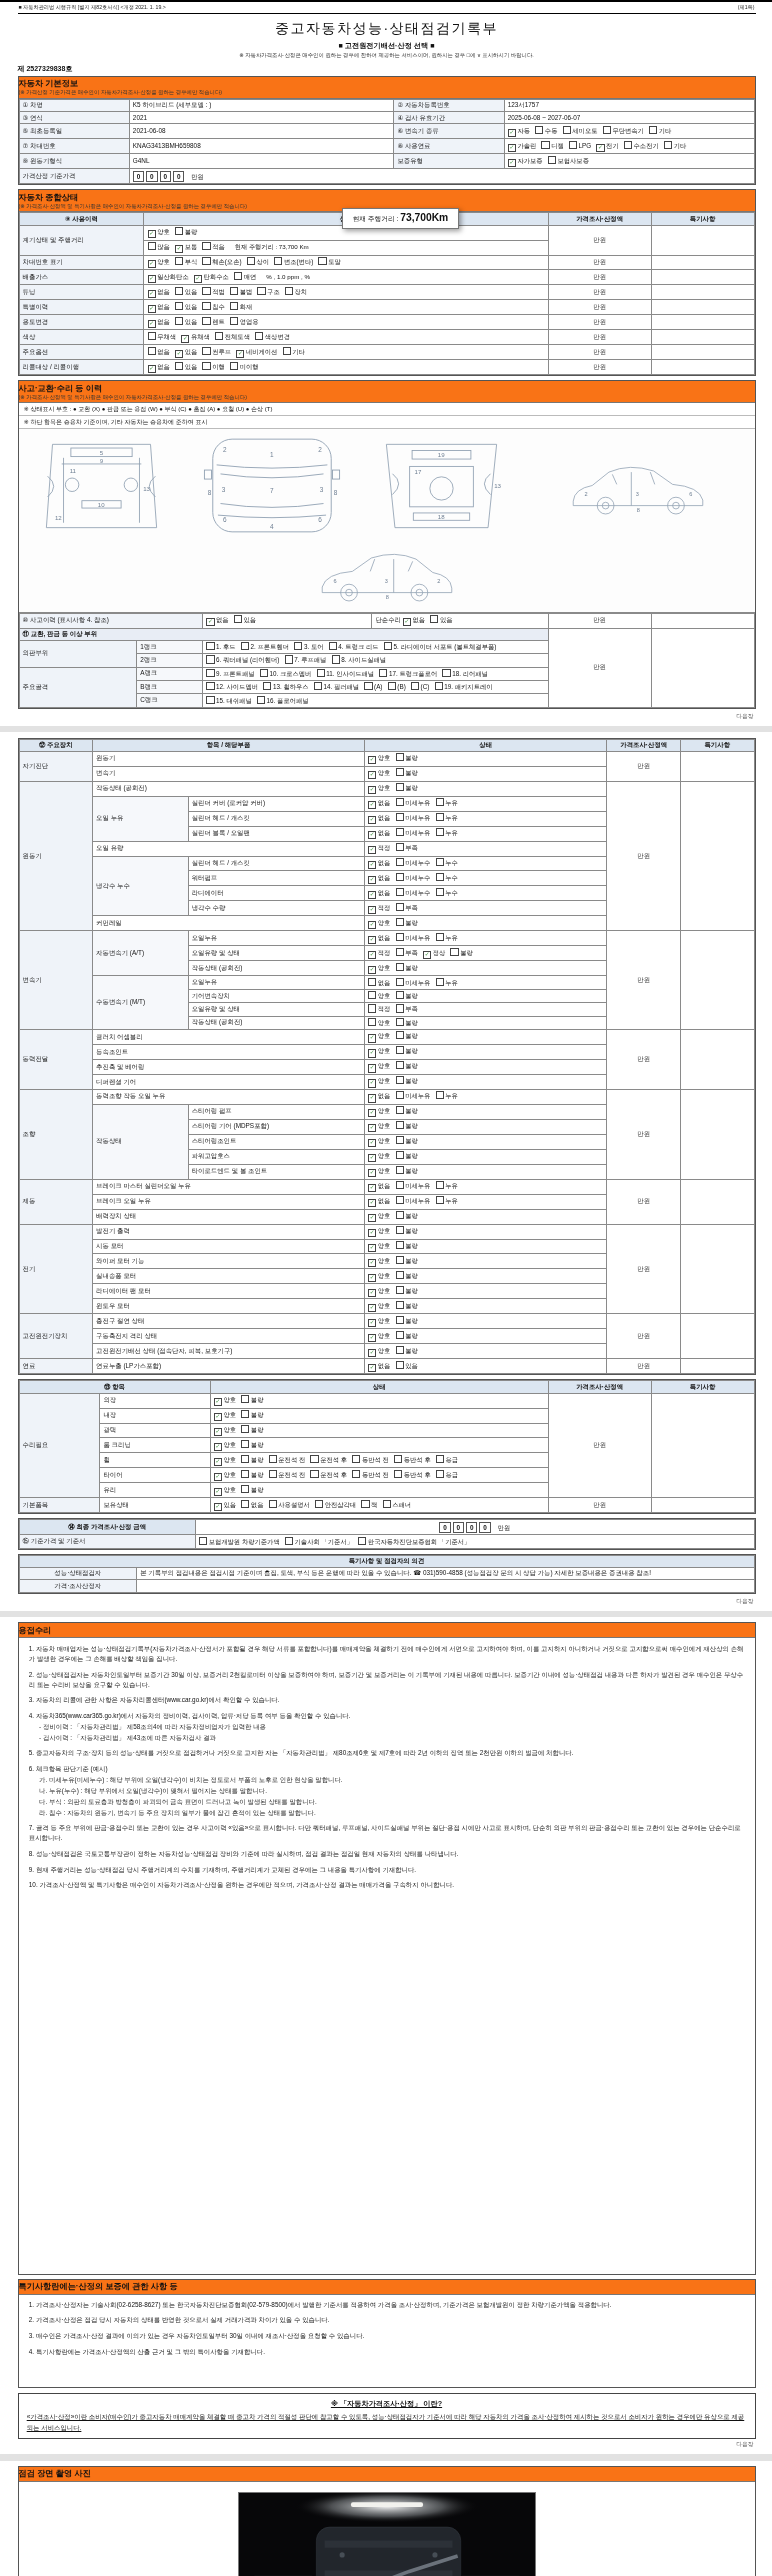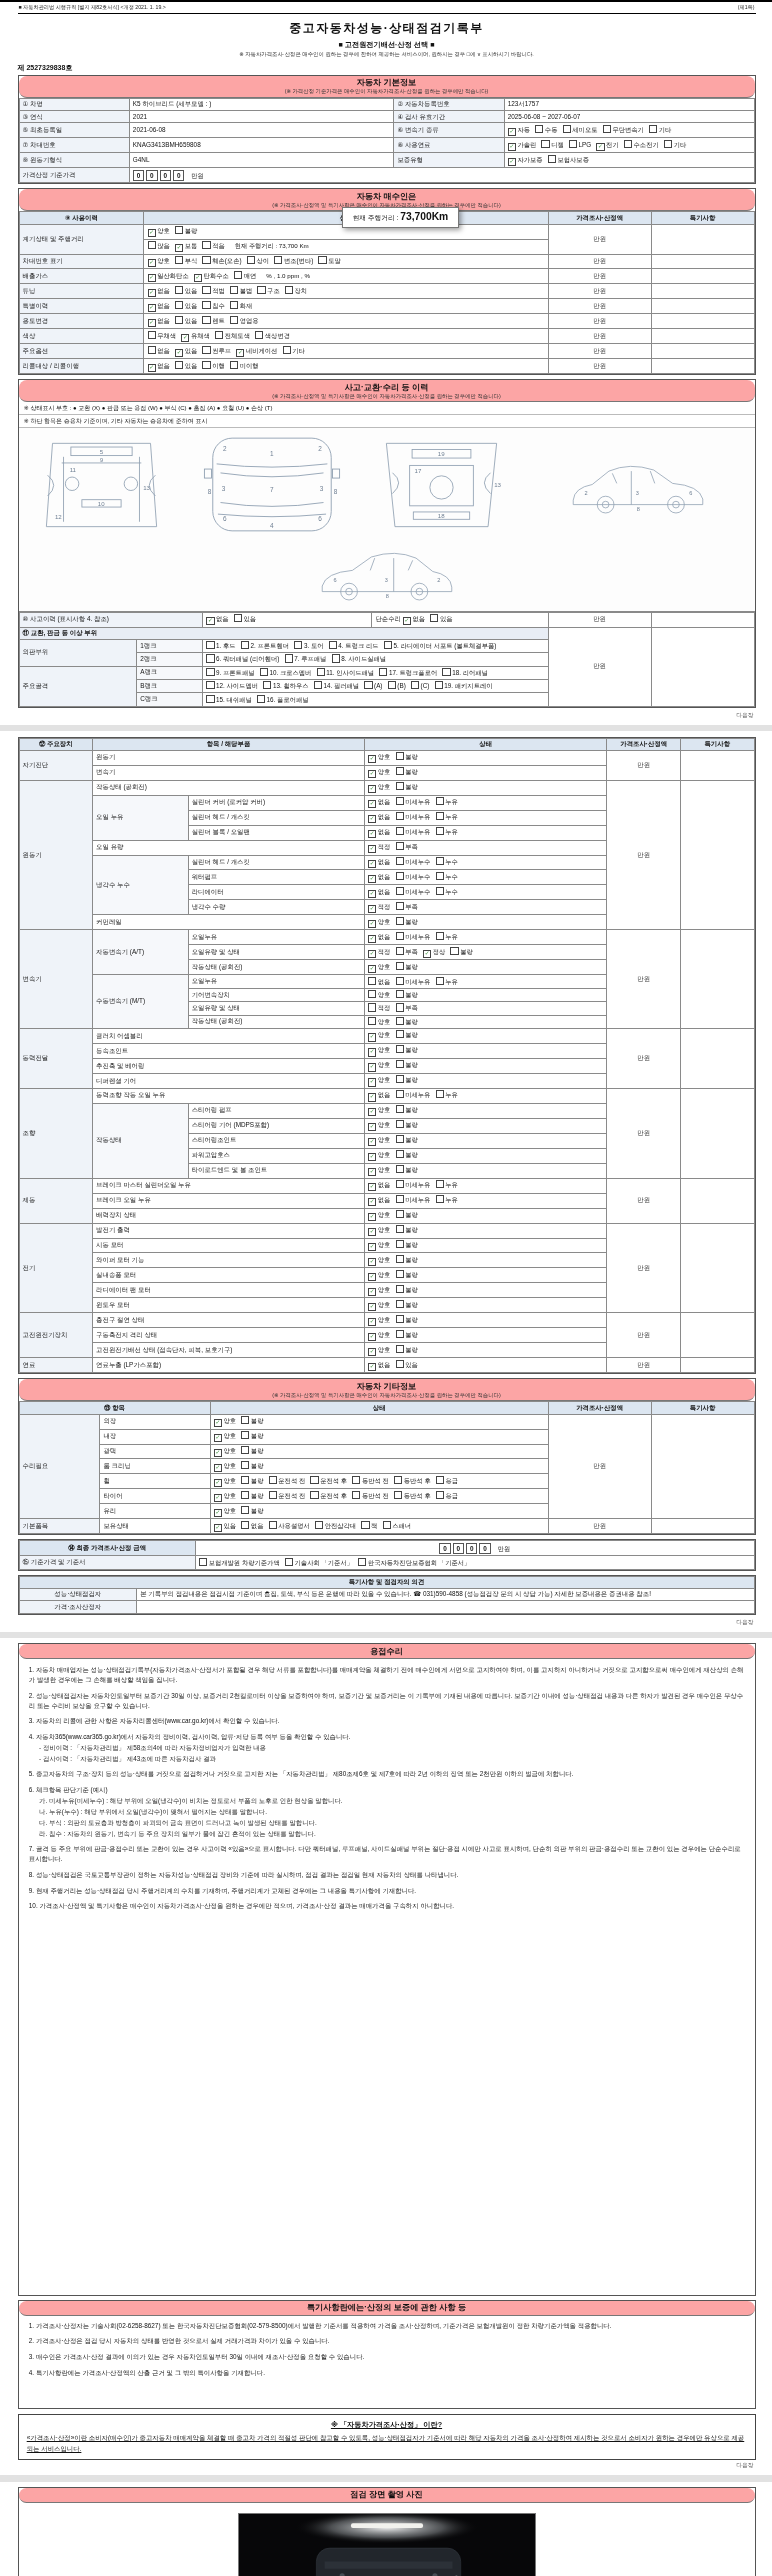--- a/index.html
+++ b/index.html
@@ -1,26 +1,26 @@
 <!DOCTYPE html>
 <html style="font-size:8.2px"><head>
 <meta charset="utf-8">
 <style>
   html,body{margin:0;padding:0;}
   body{width:773px;background:#fff;color:#111;font-family:"Liberation Sans","DejaVu Sans",sans-serif;font-size:6.7px;}
   .topbar{height:2.1px;background:#000;}
   .wrap{padding:1px 17.5px 10.3px;}
   .formnote{display:flex;justify-content:space-between;font-size:5.2px;color:#222;border-bottom:0.8px solid #000;padding:1px 1px 1.5px;}
   .titleblk{text-align:center;padding:6.2px 0 1px;}
-  .title{font-size:12px;font-weight:bold;letter-spacing:1.5px;}
+  .title{font-size:14px;font-weight:normal;letter-spacing:1.5px;}
   .sel{font-size:7.2px;font-weight:bold;margin-top:3.6px;}
   .selnote{font-size:5.4px;color:#333;margin-top:1px;}
   .docno{font-size:7px;font-weight:bold;margin:4.1px 0 1.5px;}
   .sec{border:0.8px solid #555;margin-bottom:4.1px;background:#fff;}
-  .sttl{background:#fca5a5;border-bottom:0.5px solid #777;text-align:center;font-weight:bold;font-size:8.2px;padding:1.5px 0;border-radius:8px;}
+  .sttl{background:#f97316;border-bottom:0.5px solid #777;text-align:left;font-weight:bold;font-size:8.2px;padding:1.5px 0;}
   .snote{display:block;font-weight:normal;font-size:5.4px;color:#333;}
   table{width:100%;border-collapse:collapse;table-layout:fixed;}
   td{border:0.5px solid #8a8a8a;padding:1.3px 3.1px;vertical-align:middle;word-break:keep-all;font-size:6.4px;line-height:1.35;}
   td.lab{background:#eff3f9;}
   td.sub{background:#f6f8fb;}
   td.head{background:#dce6f1;font-weight:bold;text-align:center;}
   td.subhead{background:#e8edf5;font-weight:bold;}
   td.won{text-align:center;color:#333;}
   td.ctr{text-align:center;}
   .bx{display:inline-block;width:6.2px;height:6.2px;border:0.7px solid #444;margin-right:1.5px;text-align:center;line-height:5.7px;font-size:5.7px;color:#157a15;font-weight:bold;vertical-align:-1px;background:#fff;}
@@ -114,21 +114,21 @@
           <tr>
             <td class="lab"><span class="ct">가격산정 기준가격</span></td>
             <td colspan="3"><span class="dbg"><span class="dbx">0</span><span class="dbx">0</span><span class="dbx">0</span><span class="dbx">0</span></span> <span class="cx">만원</span></td>
           </tr>
         </tbody>
     </table>
   </div>
 
   <div class="sec" style="position:relative">
     <div class="sttl">
-      <span>자동차 매수인은</span>
+      <span>자동차 종합상태</span>
       <span class="snote">(※ 가격조사·산정액 및 특기사항은 매수인이 자동차가격조사·산정을 원하는 경우에만 적습니다)</span>
     </div>
     <table id="t-overall">
       <colgroup>
           <col style="width:17%">
           <col style="width:55%">
           <col style="width:14%">
           <col style="width:14%">
         </colgroup>
       <tbody>
@@ -564,24 +564,20 @@
             <td colspan="2"><span class="ct">연료누출 (LP가스포함)</span></td>
             <td><span class="cks"><span class="cb"><span class="bx">✓</span><span class="cl">없음</span></span><span class="cb"><span class="bx"></span><span class="cl">있음</span></span></span></td>
             <td class="won"><span class="ct">만원</span></td>
             <td></td>
           </tr>
         </tbody>
     </table>
   </div>
 
   <div class="sec">
-    <div class="sttl">
-      <span>자동차 기타정보</span>
-      <span class="snote">(※ 가격조사·산정액 및 특기사항은 매수인이 자동차가격조사·산정을 원하는 경우에만 적습니다)</span>
-    </div>
     <table id="t-etc">
       <colgroup>
           <col style="width:11%">
           <col style="width:15%">
           <col style="width:46%">
           <col style="width:14%">
           <col style="width:14%">
         </colgroup>
       <tbody>
           <tr>

